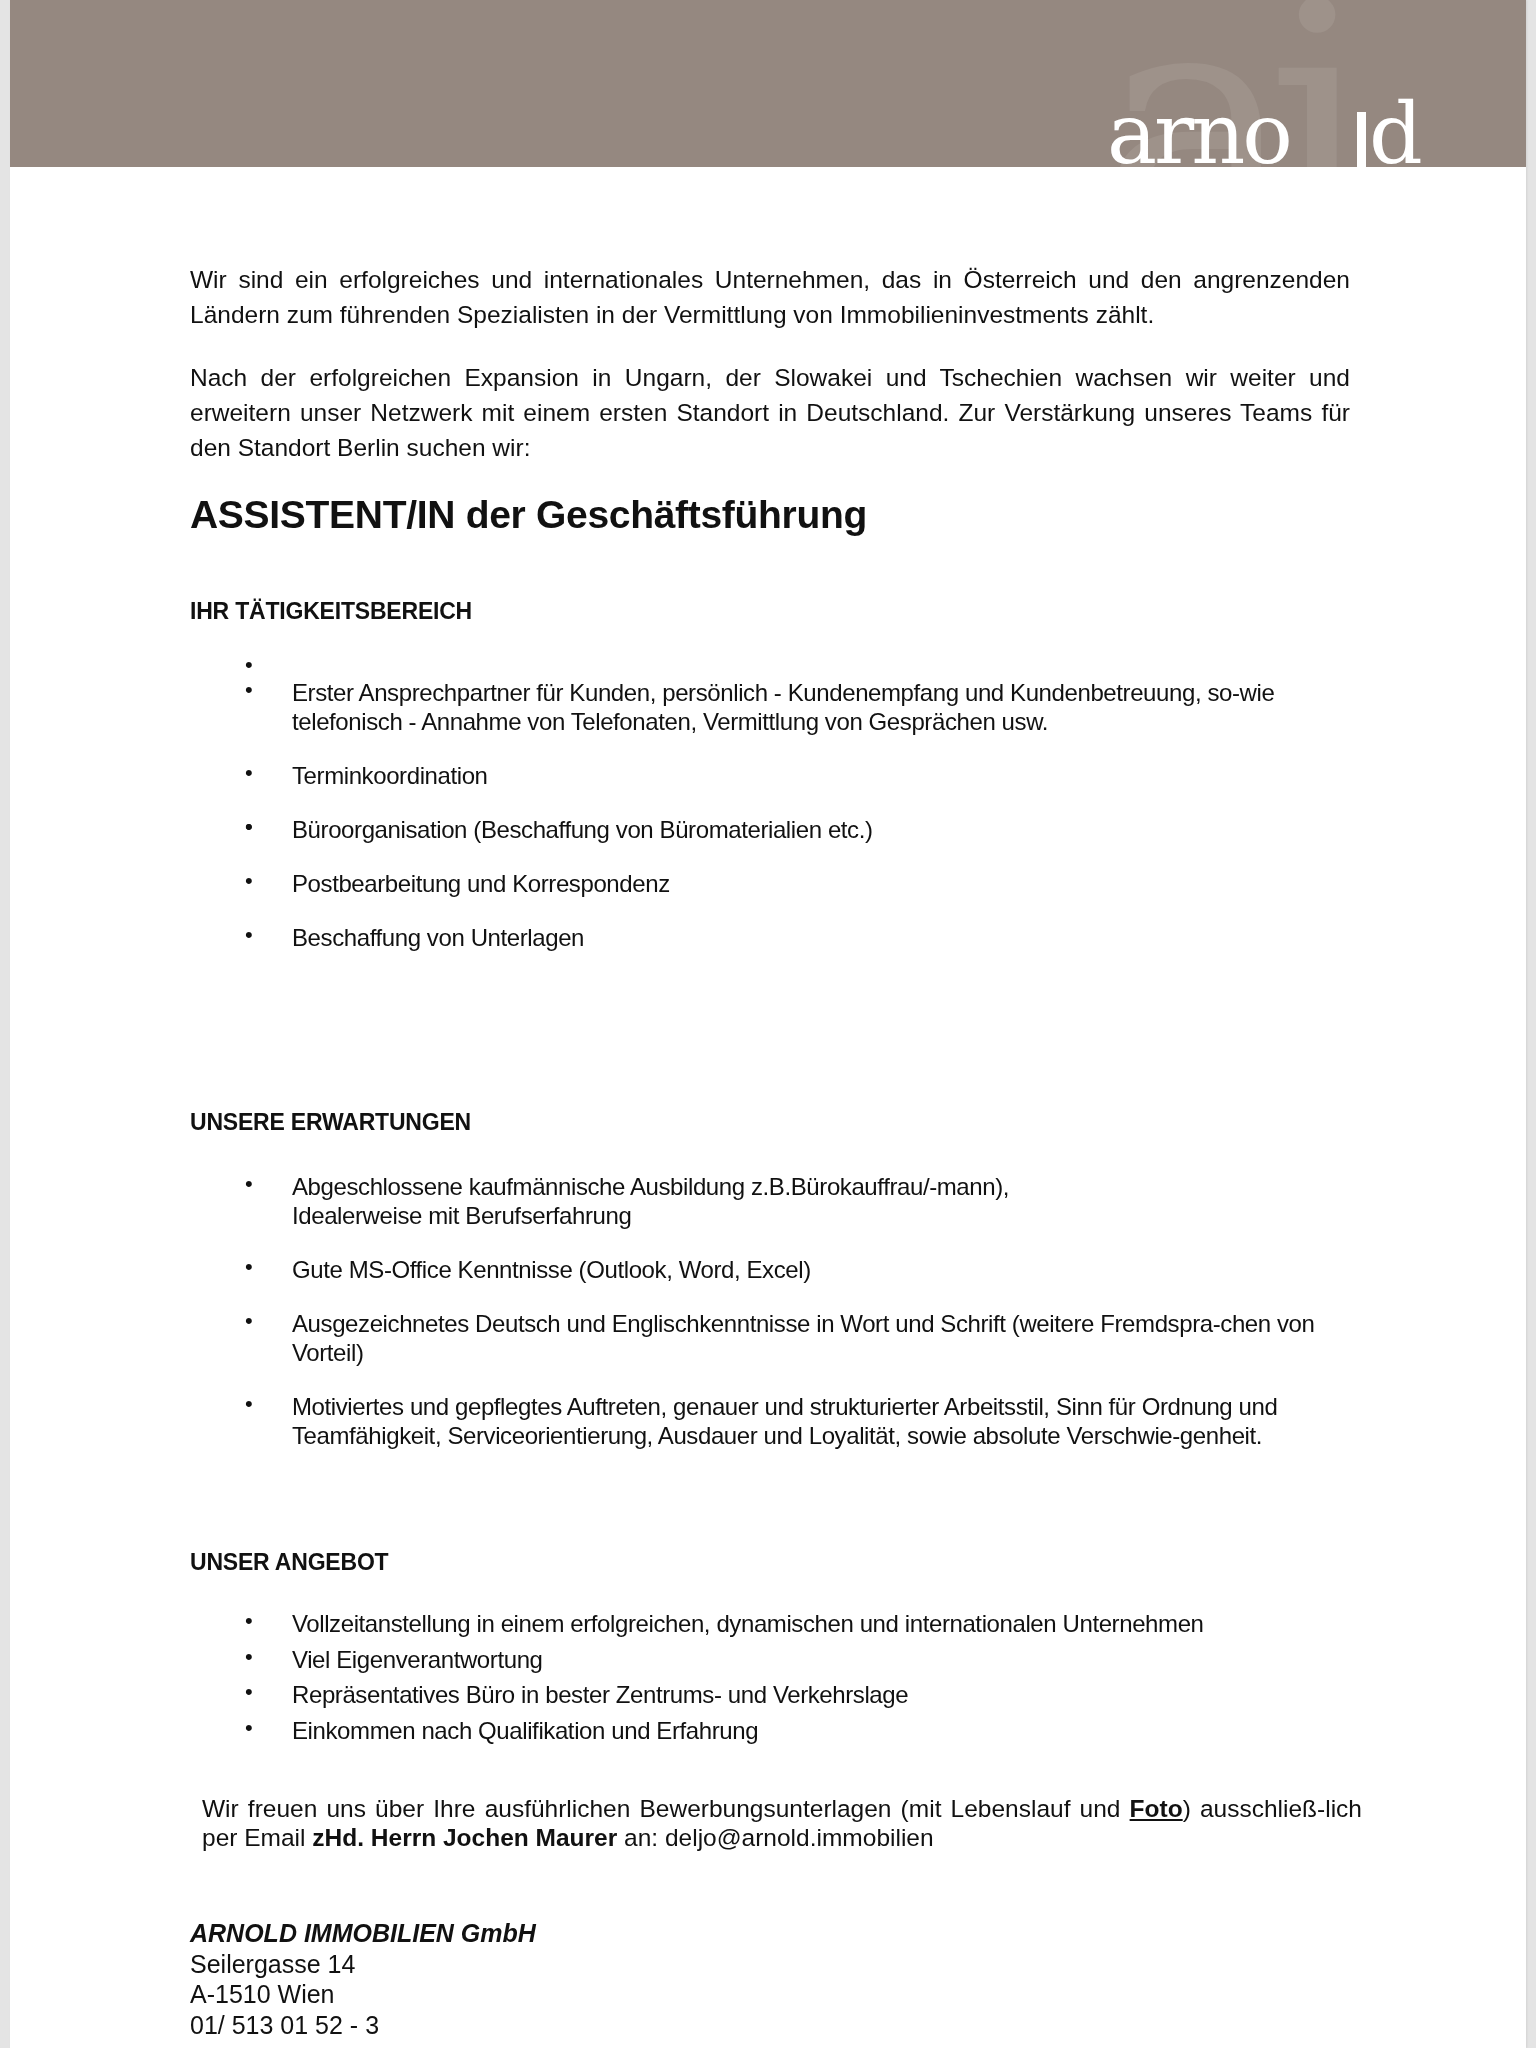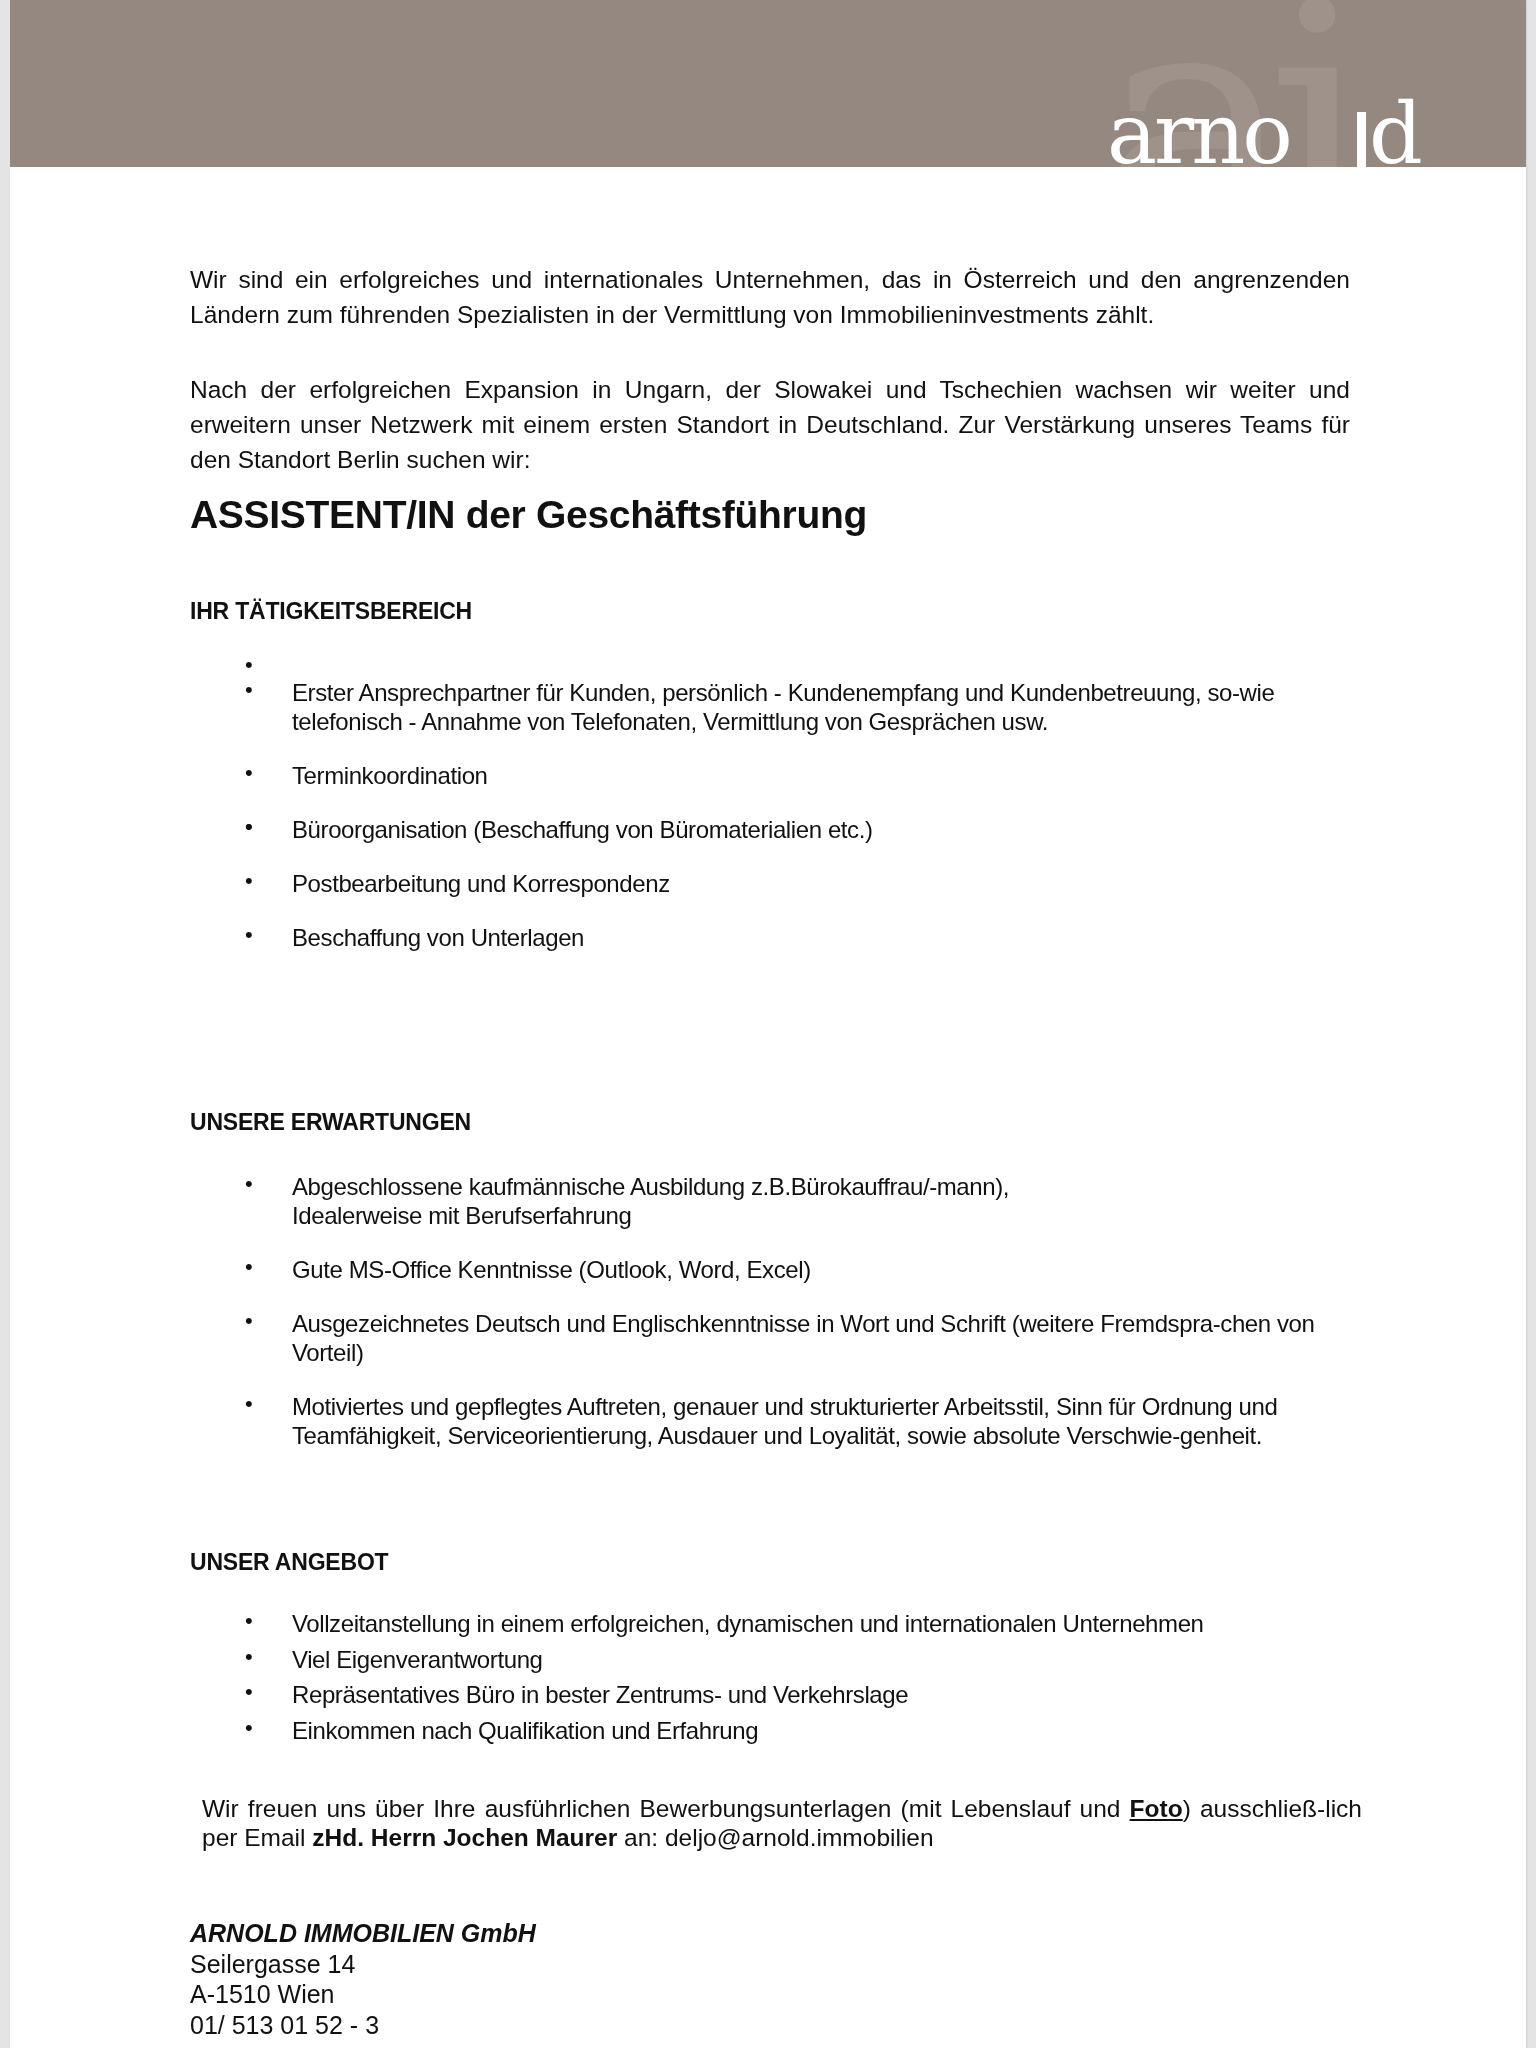--- a/index.html
+++ b/index.html
@@ -184,21 +184,21 @@
       <span class="logo-word">arno</span>
       <span class="logo-bar"></span>
       <span class="logo-d">d</span>
       <span class="logo-sub">IMMOBILIEN</span>
     </div>
   </div>
 
   <div class="content">
 
     <p class="para" style="top:262px">Wir sind ein erfolgreiches und internationales Unternehmen, das in Österreich und den angrenzenden Ländern zum führenden Spezialisten in der Vermittlung von Immobilieninvestments zählt.</p>
-    <p class="para" style="top:372px">Nach der erfolgreichen Expansion in Ungarn, der Slowakei und Tschechien wachsen wir weiter und erweitern unser Netzwerk mit einem ersten Standort in Deutschland. Zur Verstärkung unseres Teams für den Standort Berlin suchen wir:</p>
+    <p class="para" style="top:360px">Nach der erfolgreichen Expansion in Ungarn, der Slowakei und Tschechien wachsen wir weiter und erweitern unser Netzwerk mit einem ersten Standort in Deutschland. Zur Verstärkung unseres Teams für den Standort Berlin suchen wir:</p>
 
     <h1 class="title">ASSISTENT/IN der Geschäftsführung</h1>
 
     <h2 class="section-heading" style="top:596px">IHR TÄTIGKEITSBEREICH</h2>
     <ul class="bullets" style="top:653px">
       <li class="bullet-item"><span class="bullet-dot">•</span></li>
       <li class="bullet-item"><span class="bullet-dot">•</span><span>Erster Ansprechpartner für Kunden, persönlich - Kundenempfang und Kundenbetreuung,  so-wie telefonisch - Annahme von Telefonaten, Vermittlung von Gesprächen usw.</span></li>
       <li class="bullet-item"><span class="bullet-dot">•</span><span>Terminkoordination</span></li>
       <li class="bullet-item"><span class="bullet-dot">•</span></li>
       <li class="bullet-item"><span class="bullet-dot">•</span><span>Büroorganisation (Beschaffung von Büromaterialien etc.)</span></li>

